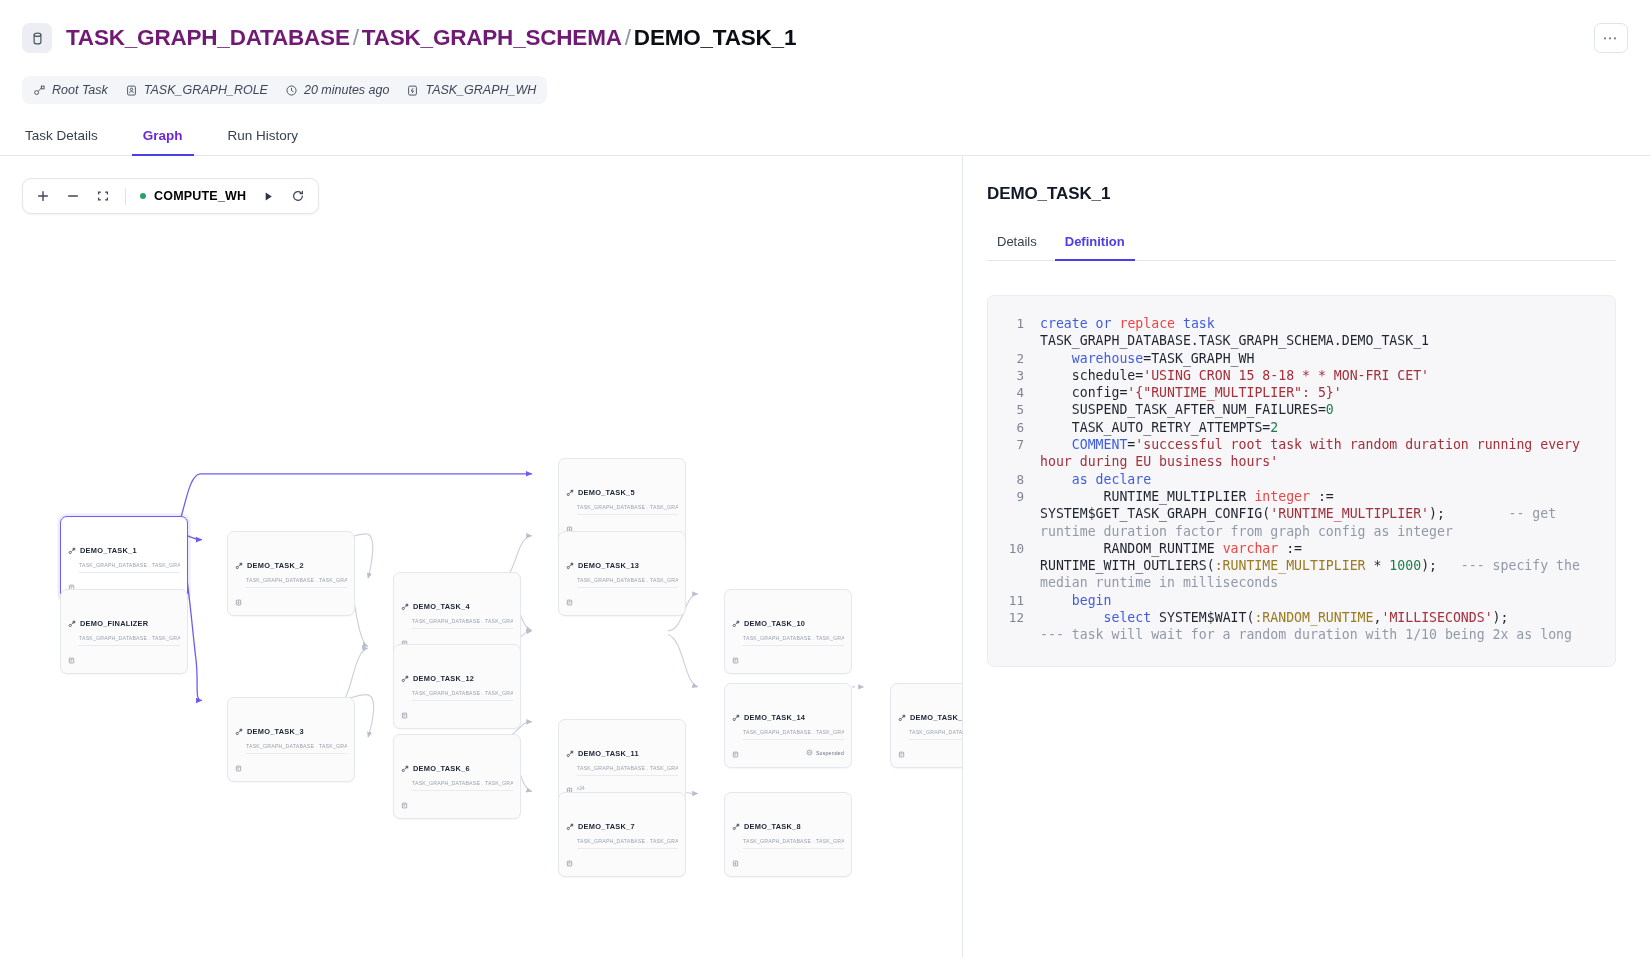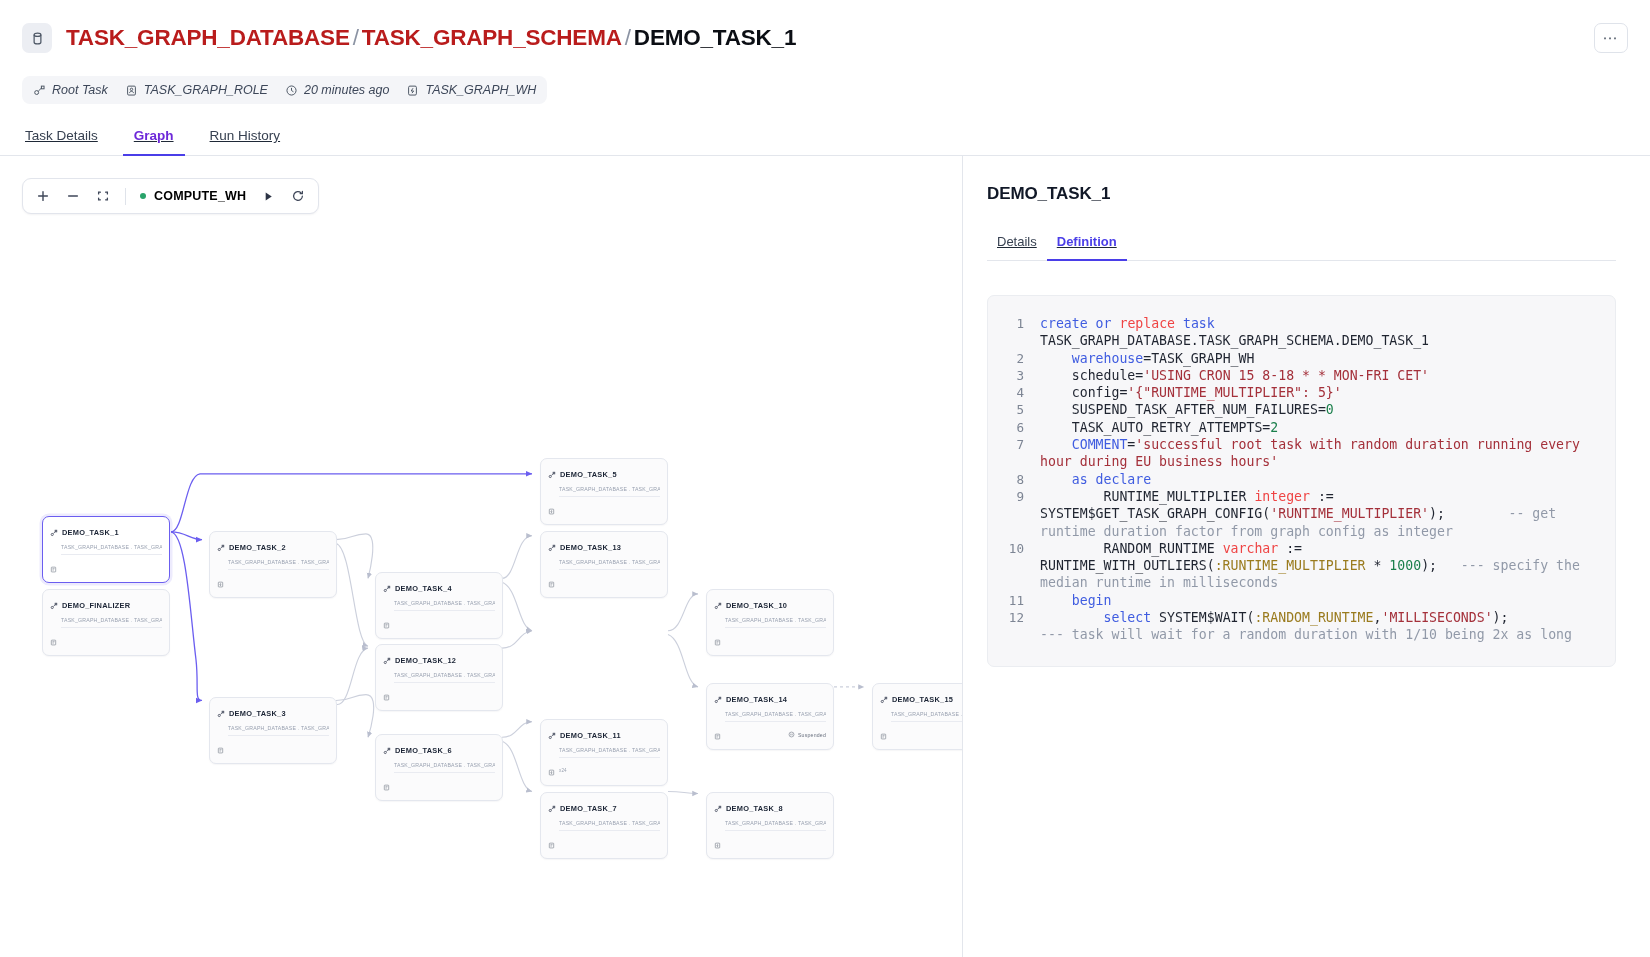--- a/index.html
+++ b/index.html
@@ -26,21 +26,21 @@
     background: #eceef3;
     display: flex; align-items: center; justify-content: center;
     flex: 0 0 auto;
   }
   .page-title {
     font-size: 22.5px;
     font-weight: 700;
     letter-spacing: -0.2px;
     white-space: nowrap;
   }
-  .page-title .crumb { color: #b91c1c; }
+  .page-title .crumb { color: #701a75; }
   .page-title .sep { color: #8b93a3; font-weight: 500; margin: 0 3px; }
   .page-title .leaf { color: #0b0e14; }
   .header-spacer { flex: 1 1 auto; }
   .kebab-btn {
     width: 34px; height: 30px;
     border: 1px solid #dfe3ea;
     border-radius: 7px;
     background: #fff;
     display: flex; align-items: center; justify-content: center;
     letter-spacing: 2px;
@@ -68,23 +68,22 @@
     color: #3d4759;
     white-space: nowrap;
   }
   .meta-item svg { display: block; }
 
   
   .tabs {
     margin-top: 17px;
     padding: 0 14px;
     display: flex;
-    gap: 14px;
+    gap: 23px;
     border-bottom: 1px solid #e3e6ec;
-    text-decoration: underline;
   }
   .tab {
     padding: 7px 11px 11px;
     font-size: 13.5px;
     color: #374151;
     cursor: pointer;
     border-bottom: 2.5px solid transparent;
     margin-bottom: -1px;
   }
   .tab.active { color: #6d28d9; font-weight: 600; border-bottom-color: #4a3ee8; }
@@ -131,23 +130,24 @@
   
   .canvas { position: absolute; inset: 0; }
   .edges { position: absolute; inset: 0; width: 963px; height: 100%; }
 
   .node {
     position: absolute;
     width: 128px;
     background: #fbfbfc;
     border: 1px solid #e4e7ee;
     border-radius: 7px;
-    padding: 6px 7px 5px;
+    padding: 24px 7px 5px;
     box-shadow: 0 1px 1.5px rgba(16,24,40,.04);
     cursor: pointer;
+    margin-left: 18px;
   }
   .node.root {
     background: #fff;
     border: 1.6px solid #6b5ef0;
     box-shadow: 0 0 0 2.5px rgba(107,94,240,.12);
   }
   .node-head { display: flex; align-items: center; gap: 4px; }
   .node-title { font-size: 7.4px; font-weight: 700; color: #1b2435; letter-spacing: .25px; }
   .node-sub {
     font-size: 5.2px; color: #98a0b0; letter-spacing: .2px;
@@ -177,23 +177,22 @@
 
   
   .detail-pane {
     flex: 1 1 auto;
     padding: 28px 34px 0 24px;
     overflow: hidden;
   }
   .detail-title { font-size: 17px; font-weight: 700; color: #111827; letter-spacing: -.1px; }
   .detail-tabs {
     margin-top: 26px;
-    display: flex; 
+    display: flex; gap: 8px;
     border-bottom: 1px solid #e3e6ec;
-    text-decoration: underline;
   }
   .dtab {
     padding: 4px 10px 10px;
     font-size: 13px;
     color: #374151;
     cursor: pointer;
     border-bottom: 2.5px solid transparent;
     margin-bottom: -1px;
   }
   .dtab.active { color: #4a3ee8; font-weight: 600; border-bottom-color: #4a3ee8; }

